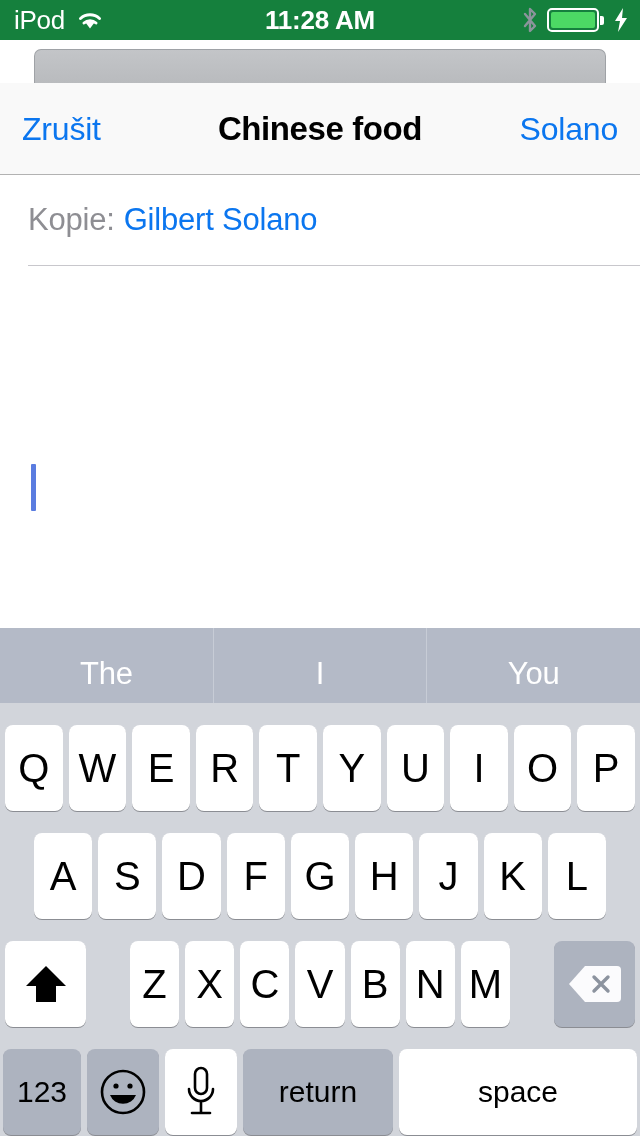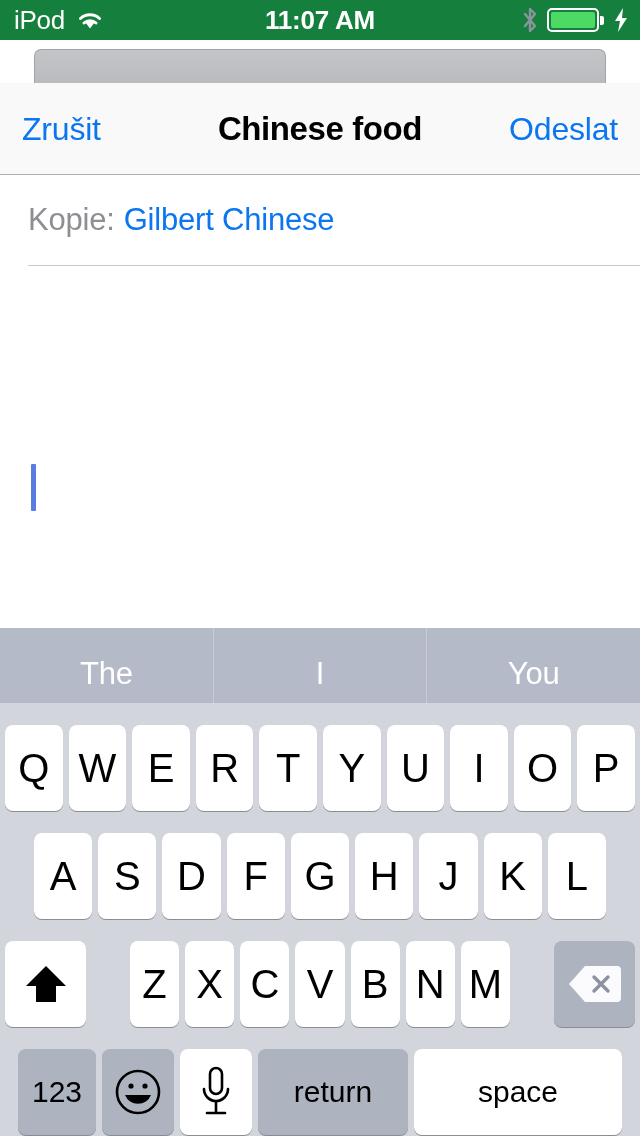--- a/index.html
+++ b/index.html
@@ -94,21 +94,21 @@
 
   
   .keyboard {
     position:absolute; left:0; top:703px; width:640px; height:433px;
     background:#d2d5db;
   }
   .krow { position:absolute; left:0; width:640px; display:flex; }
   .krow1 { top:22px; padding:0 5px; gap:6px; }
   .krow2 { top:130px; padding:0 34px; gap:6px; }
   .krow3 { top:238px; padding:0 5px; gap:6px; }
-  .krow4 { top:346px; padding:0 18px; gap:6px; }
+  .krow4 { top:346px; padding:0 3px; gap:6px; }
 
   .key {
     height:86px; background:#ffffff; border-radius:8px;
     box-shadow:0 1px 0 #8b8d93;
     display:flex; align-items:center; justify-content:center;
     font-size:40px; color:#000; font-family:inherit;
     cursor:pointer; user-select:none; flex:1;
   }
   .key-dark { background:#adb3bf; box-shadow:0 1px 0 #8b8d93; }
   .key-shift { flex:0 0 81px; }
@@ -132,21 +132,21 @@
 
   <div class="statusbar">
     <div class="sb-left">
       <span class="sb-carrier">iPod</span>
       <svg width="30" height="22" viewBox="0 0 30 22">
         <path d="M15 19.5 L10.5 13.5 A7.6 7.6 0 0 1 19.5 13.5 Z" fill="#fff"></path>
         <path d="M5.5 9.5 A14 14 0 0 1 24.5 9.5" stroke="#fff" stroke-width="3" fill="none" stroke-linecap="round"></path>
         <path d="M9 14 A9 9 0 0 1 21 14" stroke="#fff" stroke-width="3" fill="none" stroke-linecap="round"></path>
       </svg>
     </div>
-    <div class="sb-center">11:07 AM</div>
+    <div class="sb-center">11:28 AM</div>
     <div class="sb-right">
       <svg width="18" height="26" viewBox="0 0 18 26">
         <path d="M4 7 L14 19 L9 24 L9 2 L14 7 L4 19" stroke="#8b949c" stroke-width="2.4" fill="none" stroke-linejoin="round" stroke-linecap="round"></path>
       </svg>
       <div style="display:flex;align-items:center;">
         <div class="batt-shell">
             <div class="batt-fill"></div>
           </div>
         <div class="batt-nub"></div>
       </div>
@@ -154,27 +154,27 @@
         <path d="M11 1 L3 14 L8 14 L6 25 L15 11 L10 11 Z" fill="#ffffff"></path>
       </svg>
     </div>
   </div>
 
   <div class="sheet-edge"></div>
 
   <div class="navbar">
     <button class="nav-btn nav-cancel">Zrušit</button>
     <div class="nav-title">Chinese food</div>
-    <button class="nav-btn nav-send">Odeslat</button>
+    <button class="nav-btn nav-send">Solano</button>
   </div>
 
   <div class="fields">
     <div class="field">
       <span class="field-label">Kopie:</span>
-      <span class="field-value value-blue">Gilbert Chinese</span>
+      <span class="field-value value-blue">Gilbert Solano</span>
     </div>
     <div class="field">
       <span class="field-label">Kopie/Skrytá kopie:</span>
       <span class="field-value value-dark"></span>
     </div>
     <div class="field">
       <span class="field-label">Předmět:</span>
       <span class="field-value value-dark">Chinese food</span>
     </div>
     <div class="body-sep"></div>

